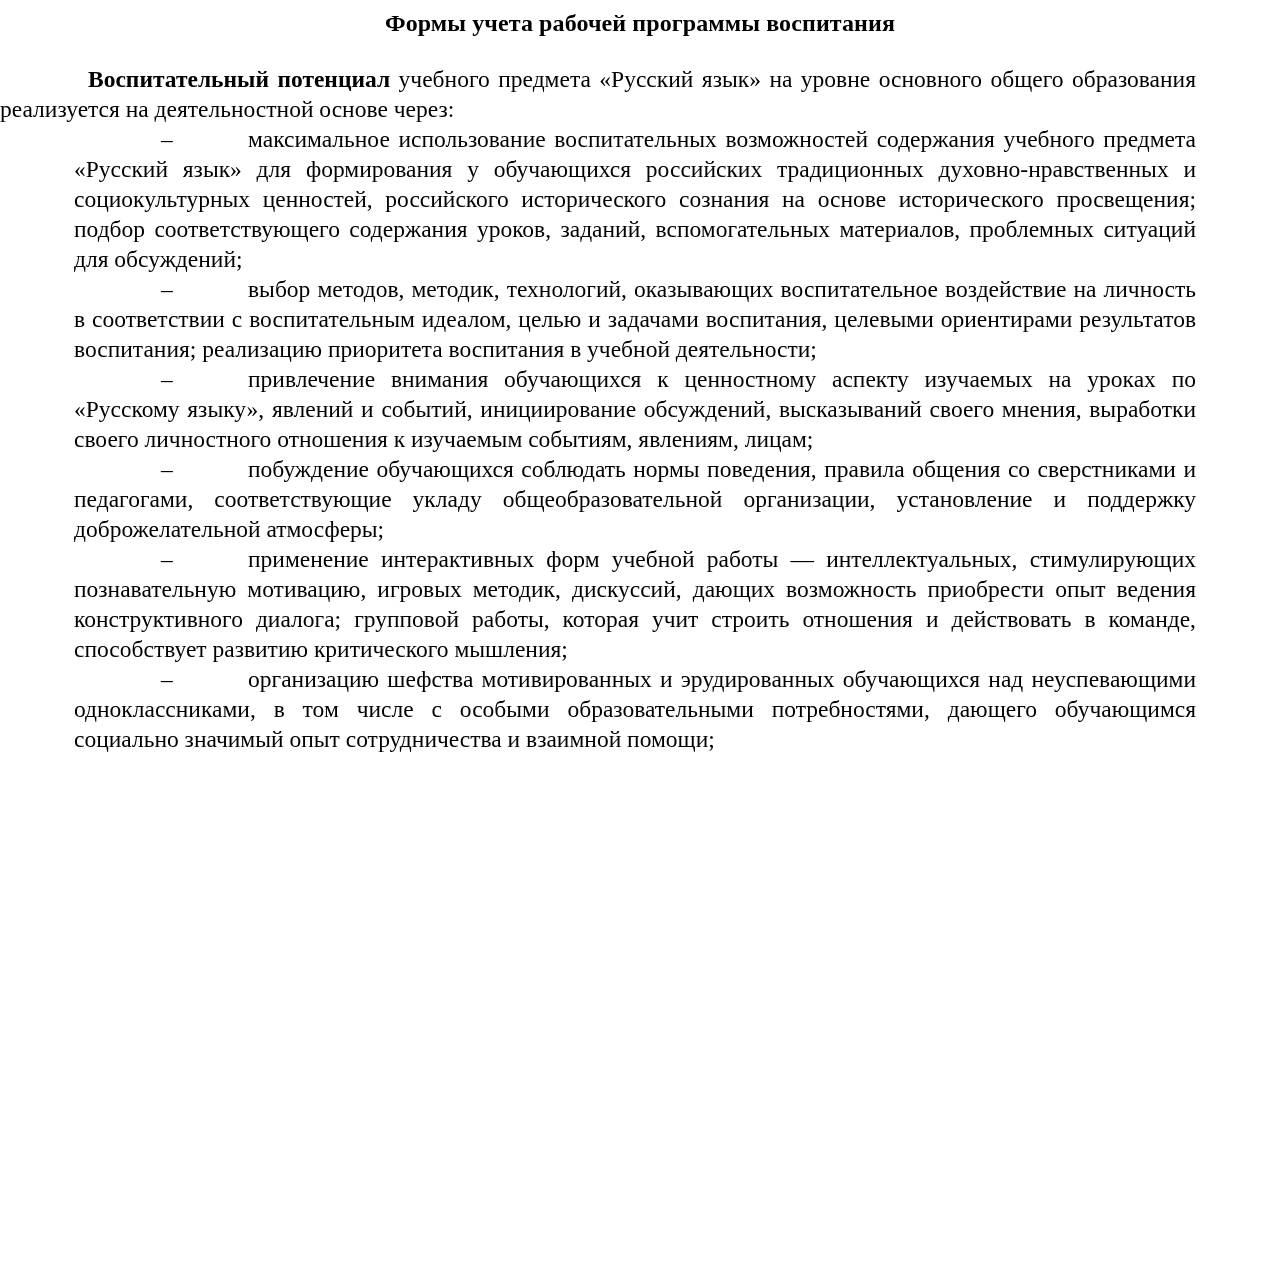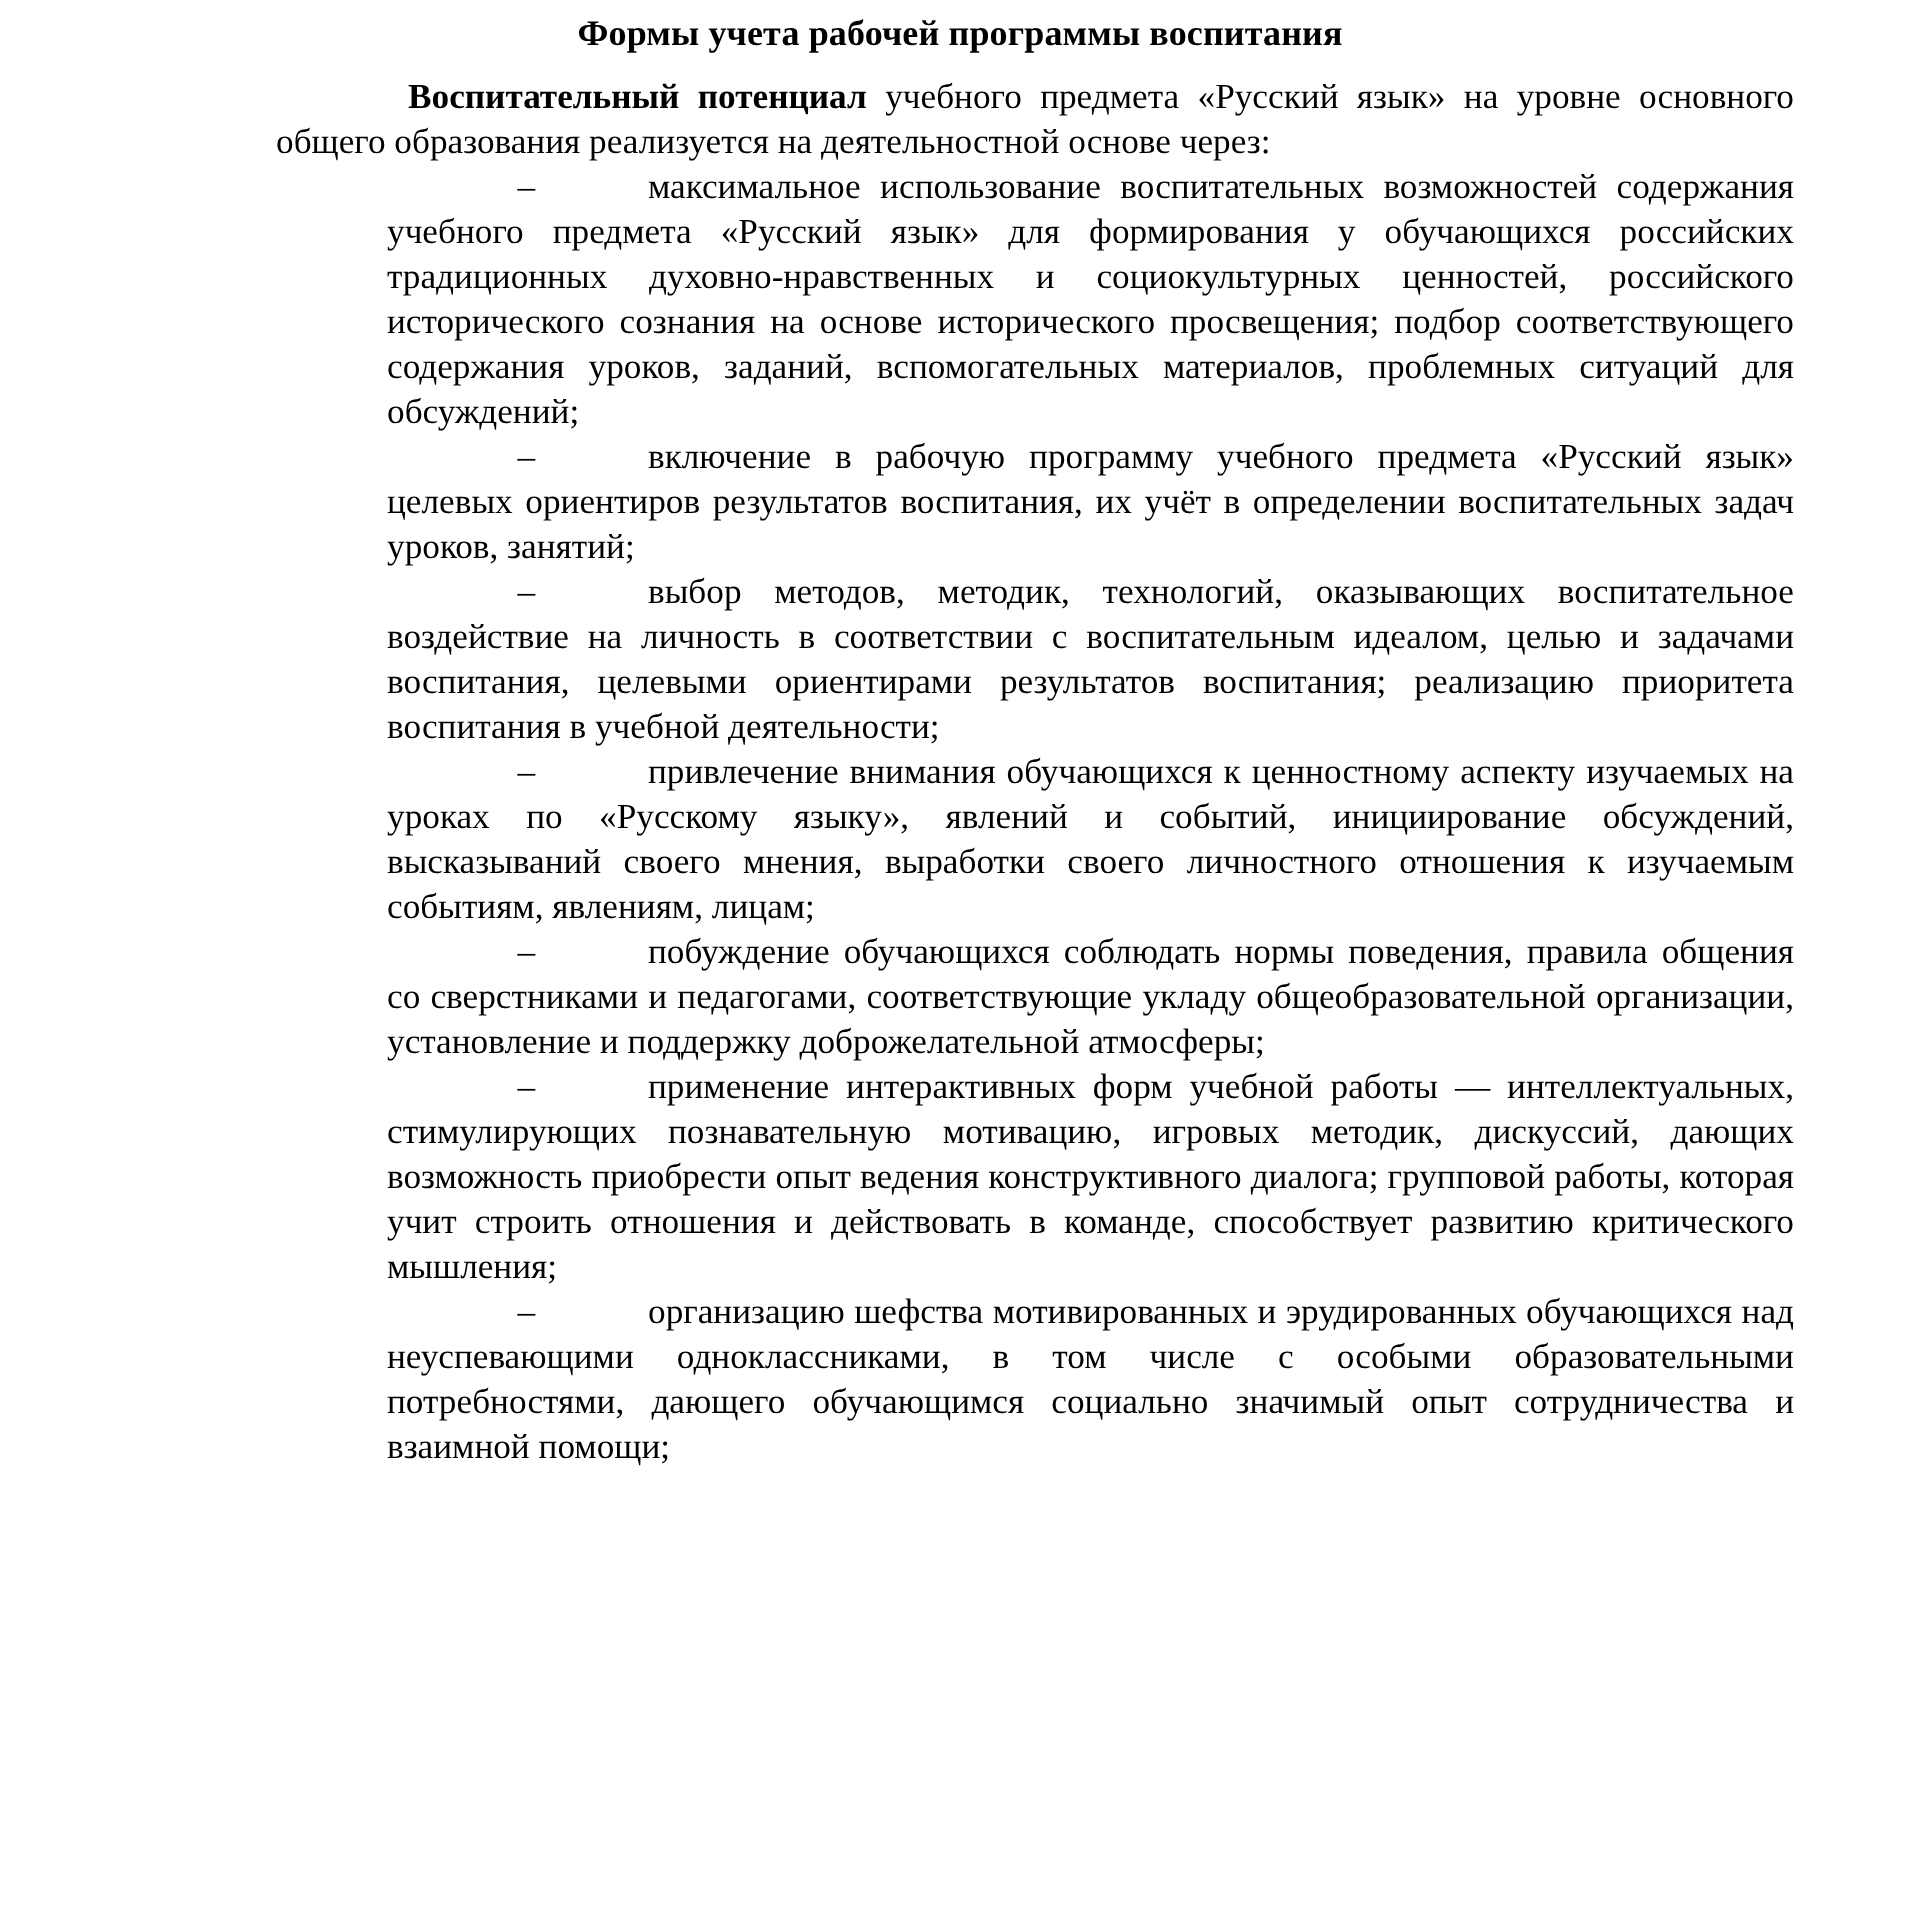--- a/index.html
+++ b/index.html
@@ -27,22 +27,21 @@
   .doc-title {
     text-align: center;
     font-weight: bold;
     font-size: 24px;
     line-height: 30px;
     margin: 8px 0 0 0;
     padding: 0 111px;
     letter-spacing: 0.1px;
   }
   .body-block {
-    margin-top: 12px;
-    padding-left: 184px;
+    margin-top: 26px;
     padding-right: 84px;
   }
   p {
     margin: 0;
     font-size: 23.5px;
     line-height: 30px;
     text-align: justify;
     text-justify: inter-word;
     hyphens: none;
   }
@@ -74,21 +73,20 @@
   <h1 class="doc-title">Формы учета рабочей программы воспитания</h1>
 
   <div class="body-block">
 
     <p class="intro"><span class="lead">Воспитательный потенциал</span><span> учебного предмета  «Русский язык» на уровне основного общего образования реализуется на деятельностной основе через:</span></p>
 
     <div class="bullets">
 
       <p><span class="bullet-marker">–</span><span>максимальное использование воспитательных возможностей содержания учебного предмета «Русский язык» для формирования у обучающихся российских традиционных духовно-нравственных и социокультурных ценностей, российского исторического сознания на основе исторического просвещения; подбор соответствующего содержания уроков, заданий, вспомогательных материалов, проблемных ситуаций для обсуждений;</span></p>
 
-      <p><span class="bullet-marker">–</span><span>включение в рабочую программу учебного предмета «Русский язык» целевых ориентиров результатов воспитания, их учёт в определении воспитательных задач уроков, занятий;</span></p>
 
       <p><span class="bullet-marker">–</span><span>выбор методов, методик, технологий, оказывающих воспитательное воздействие на личность в соответствии с воспитательным идеалом, целью и задачами воспитания, целевыми ориентирами результатов воспитания; реализацию приоритета воспитания в учебной деятельности;</span></p>
 
       <p><span class="bullet-marker">–</span><span>привлечение внимания обучающихся к ценностному аспекту изучаемых на уроках по «Русскому языку», явлений и событий, инициирование обсуждений, высказываний своего мнения, выработки своего личностного отношения к изучаемым событиям, явлениям, лицам;</span></p>
 
       <p><span class="bullet-marker">–</span><span>побуждение обучающихся соблюдать нормы поведения, правила общения со сверстниками и педагогами, соответствующие укладу общеобразовательной организации, установление и поддержку доброжелательной атмосферы;</span></p>
 
       <p><span class="bullet-marker">–</span><span>применение интерактивных форм учебной работы — интеллектуальных, стимулирующих познавательную мотивацию, игровых методик, дискуссий, дающих возможность приобрести опыт ведения конструктивного диалога; групповой работы, которая учит строить отношения и действовать в команде, способствует развитию критического мышления;</span></p>
 
       <p><span class="bullet-marker">–</span><span>организацию шефства мотивированных и эрудированных обучающихся над неуспевающими одноклассниками, в том числе с особыми образовательными потребностями, дающего обучающимся социально значимый опыт сотрудничества и взаимной помощи;</span></p>

